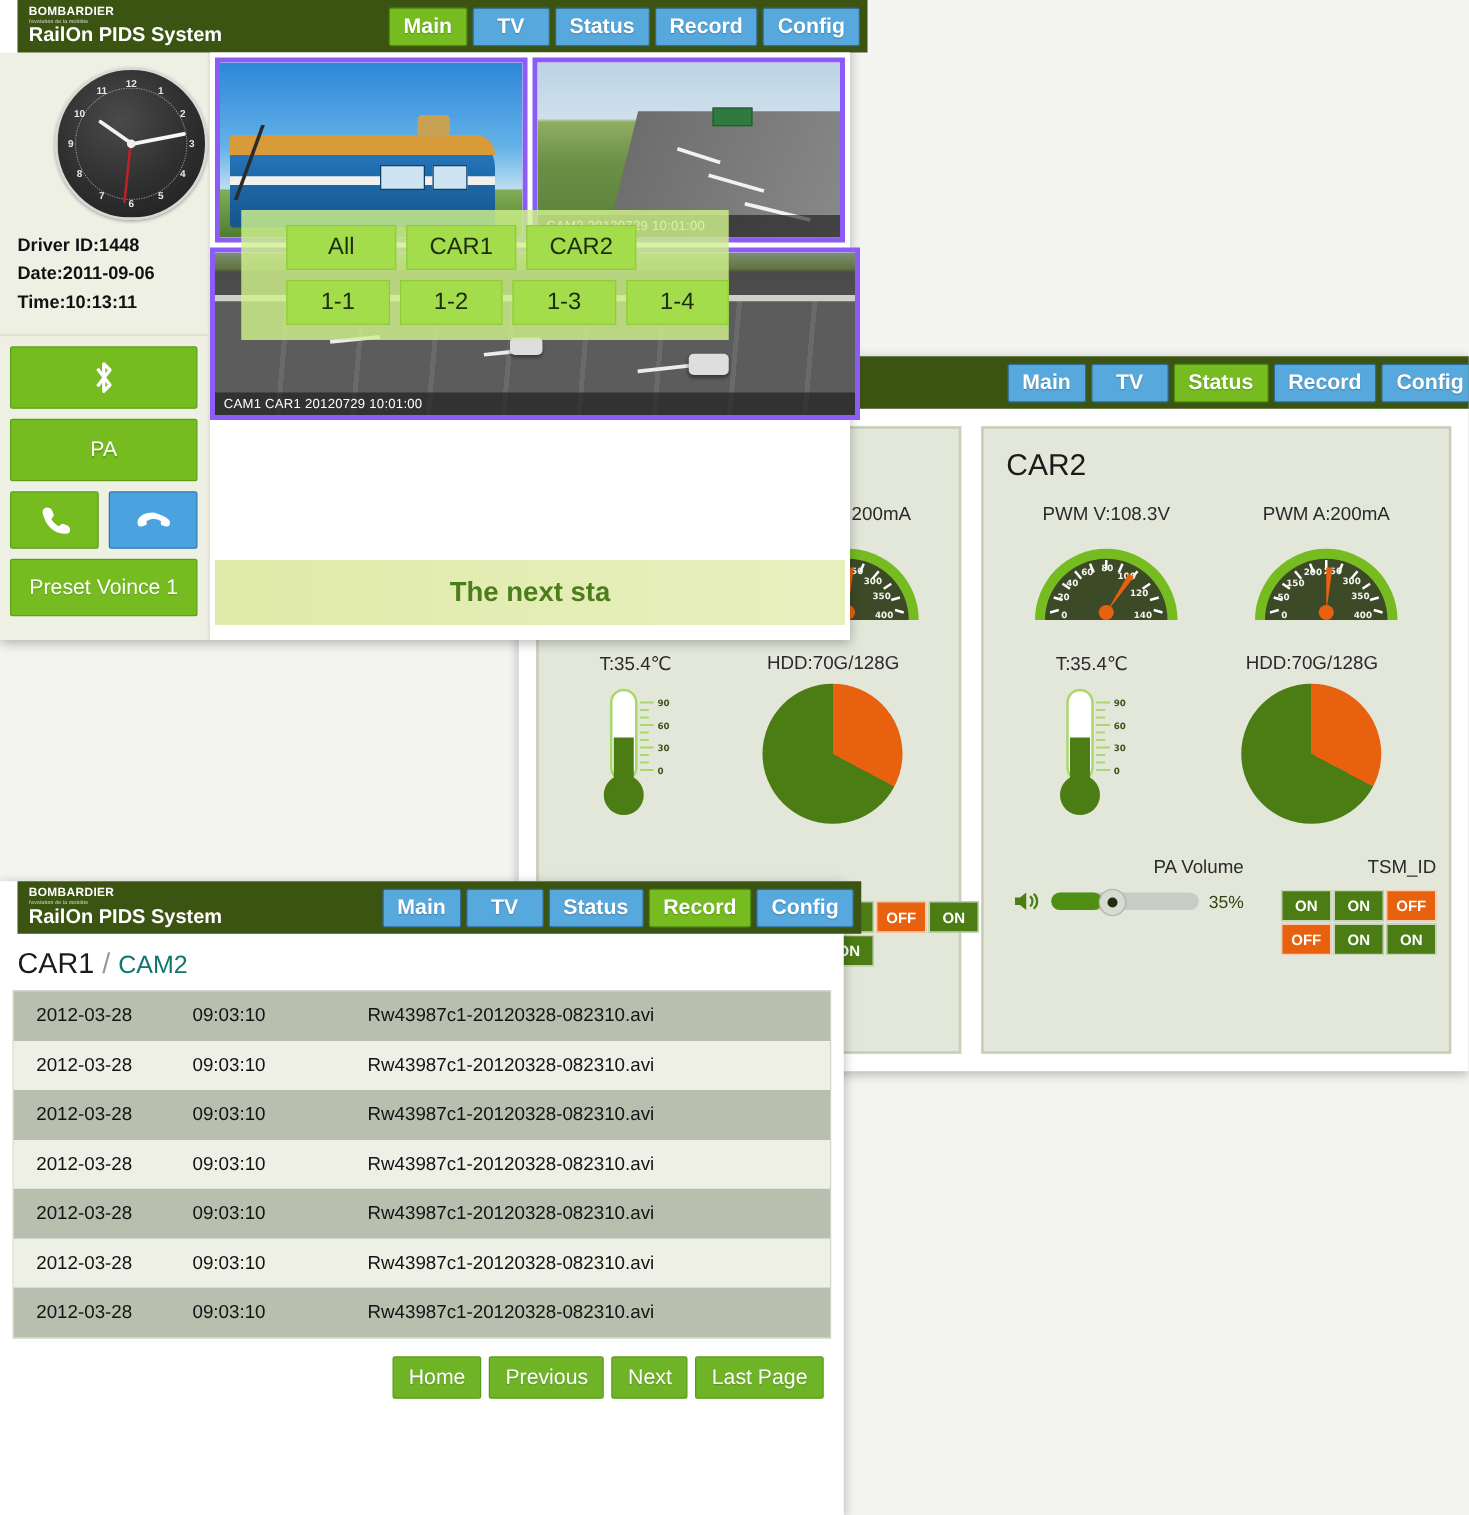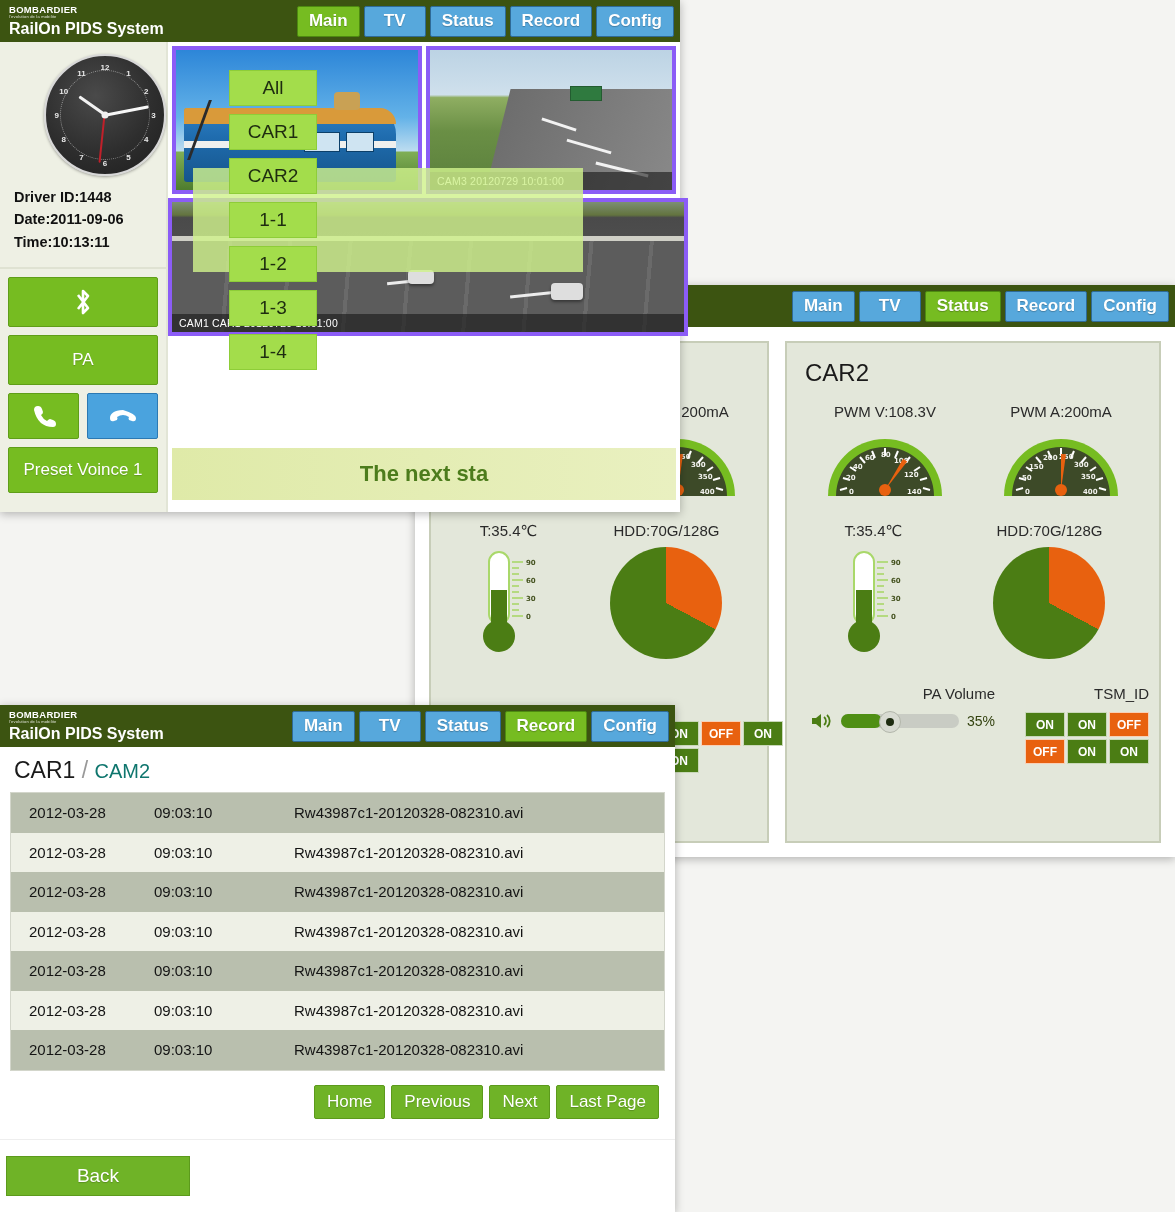--- a/index.html
+++ b/index.html
@@ -6,20 +6,21 @@
   body{
     width:1175px;height:1212px;position:relative;overflow:hidden;
     background:#f4f4f2;
     font-family:"Liberation Sans","DejaVu Sans",sans-serif;
   }
   
   .win{position:absolute;background:#ffffff;box-shadow:0 2px 9px rgba(0,0,0,.28);}
   .titlebar{
     height:42px;background:#3c5411;display:flex;align-items:center;
     position:relative;
+    margin-left:14px;
   }
   .brand{padding-left:9px;color:#fff;line-height:1;}
   .brand .bo{font-size:9.5px;font-weight:bold;letter-spacing:.3px;}
   .brand .bosub{font-size:4px;letter-spacing:.2px;opacity:.85;margin-top:1px;}
   .brand .prod{font-size:16px;font-weight:bold;margin-top:2px;}
   .tabs{display:flex;gap:4px;margin-left:auto;padding-right:6px;}
   .tab{
     min-width:62px;height:31px;display:flex;align-items:center;justify-content:center;
     padding:0 11px;color:#fff;font-size:17px;font-weight:bold;
     background:#57a8dc;border:1px solid #2e6a96;border-radius:2px;
@@ -95,21 +96,21 @@
   .hwy .car{position:absolute;width:26px;height:14px;background:#dedede;border-radius:4px;box-shadow:0 2px 3px rgba(0,0,0,.4);}
   .hwy .barrier{position:absolute;left:0;right:0;top:26%;height:8px;background:#cfcfc6;}
   .vidcap{position:absolute;left:0;right:0;bottom:0;height:18px;background:rgba(25,25,25,.62);
     color:#fff;font-size:10.5px;display:flex;align-items:center;padding-left:7px;letter-spacing:.2px;}
   .overlay-panel{
     position:absolute;left:25px;top:126px;width:390px;height:104px;
     background:rgba(208,242,140,.82);
     display:flex;flex-direction:column;justify-content:center;gap:8px;padding:8px 0;
     box-sizing:border-box;
   }
-  .ovrow{display:flex;gap:8px;padding-left:36px;flex-direction:column;}
+  .ovrow{display:flex;gap:8px;padding-left:36px;}
   .ovbtn{
     width:88px;height:36px;background:#a3dd4b;border:1px solid #8ecd38;
     display:flex;align-items:center;justify-content:center;
     font-size:19px;color:#1e2c10;box-sizing:border-box;
   }
   .nextstation{
     position:absolute;left:4px;right:4px;bottom:12px;height:52px;
     background:linear-gradient(90deg,#dfeaa8,#e9f0c0);
     display:flex;align-items:center;justify-content:center;
     font-size:22px;font-weight:bold;color:#4c7c1c;
@@ -648,16 +649,13 @@
     </div>
   </div>
 
   <div class="pager">
     <div class="pbtn">Home</div>
     <div class="pbtn">Previous</div>
     <div class="pbtn">Next</div>
     <div class="pbtn">Last Page</div>
   </div>
 
-  <div class="rec-foot">
-    <div class="backbtn">Back</div>
-  </div>
 </div>
 
 </body></html>

